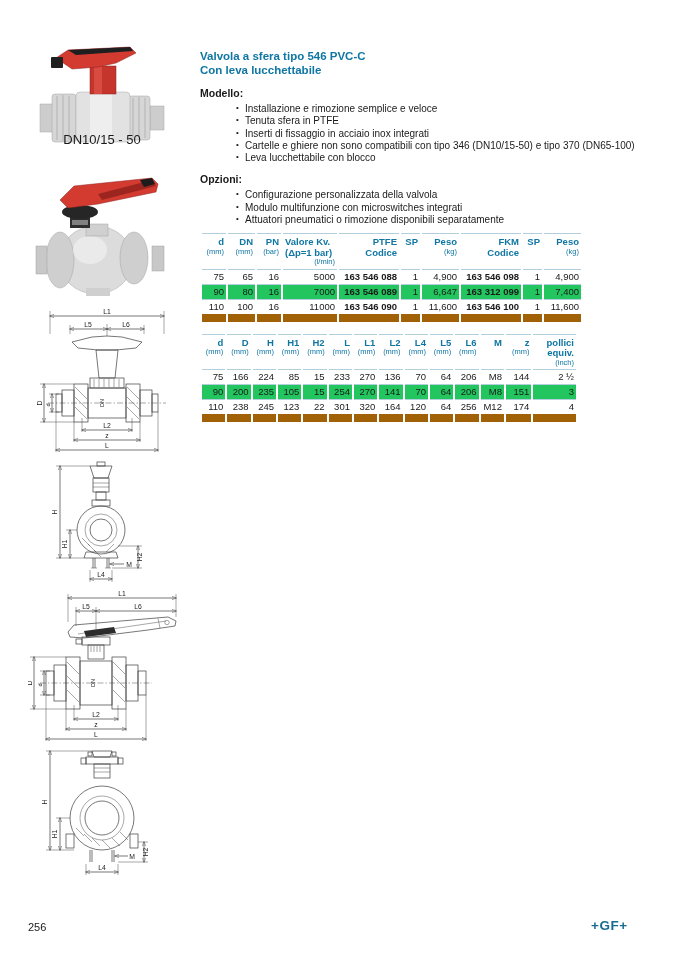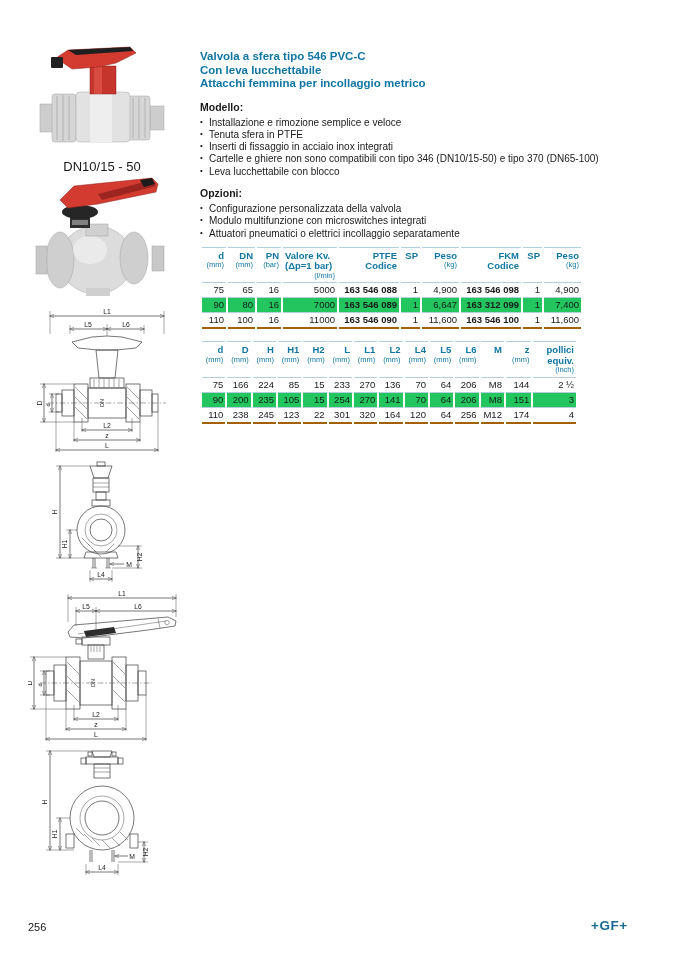--- a/index.html
+++ b/index.html
@@ -2,21 +2,21 @@
 <html><head>
 <meta charset="utf-8">
 <style>
   html,body { margin:0; padding:0; background:#ffffff; }
   body { font-family:"Liberation Sans", sans-serif; color:#1a1a1a; }
   .page { position:relative; width:677px; height:958px; background:#fff; overflow:hidden; }
 
   
   .abs { position:absolute; }
   .photo1 { left:38px; top:44px; width:128px; height:106px; }
-  .photo-caption { left:38px; top:159px; width:128px; text-align:center;
+  .photo-caption { left:38px; top:132px; width:128px; text-align:center;
                    font-size:13px; color:#1a1a1a; }
   .photo2 { left:34px; top:170px; width:132px; height:128px; }
   .drawing1 { left:32px; top:306px; width:150px; height:150px; }
   .drawing2 { left:46px; top:458px; width:112px; height:128px; }
   .drawing3 { left:28px; top:590px; width:158px; height:155px; }
   .drawing4 { left:40px; top:746px; width:127px; height:132px; }
 
   .td-svg line, .td-svg rect, .td-svg circle, .td-svg polygon, .td-svg polyline, .td-svg path
          { stroke:#3c3c3c; stroke-width:0.7; fill:none; }
   .td-svg .thin  { stroke-width:0.45; }
@@ -25,32 +25,32 @@
   .td-svg text   { font-family:"Liberation Sans", sans-serif; font-size:6.8px;
                    fill:#1a1a1a; stroke:none; text-anchor:middle; }
   .td-svg text.sm{ font-size:5.6px; }
 
   
   .content { position:absolute; left:200px; top:44px; width:465px; }
   .title { margin:6px 0 0 0; font-size:11.5px; font-weight:bold; line-height:13.5px;
            color:#0f76a3; }
   .sec-h { margin:10px 0 0 0; font-size:10.5px; font-weight:bold; line-height:12px; }
   ul.bullets { margin:3px 0 0 0; padding:0; list-style:none; }
-  ul.bullets li { font-size:10px; line-height:11.3px; white-space:nowrap; }
+  ul.bullets li { font-size:10px; line-height:11.3px; white-space:nowrap;margin-left:36px; }
   .bul { display:inline-block; width:9px; font-size:8px; vertical-align:2px; }
 
   
   table { border-collapse:separate; border-spacing:2px 0; table-layout:fixed;
           margin-top:8px; width:378px; }
   table.t2 { margin-top:12px; }
   th { color:#0f76a3; vertical-align:top; text-align:right; padding:3px 2px 2px 2px;
        border-top:1px solid #b3cedd; border-bottom:1px solid #b3cedd; }
   td { font-size:9.5px; line-height:10px; text-align:right; padding:2px 2px;
        border-bottom:1px solid #b3cedd; }
-  tr.last td { border-bottom:2px solid #a16207; }
+  tr.last td { border-bottom:8px solid #a16207; }
   tr.shade td { background:#22c55e; }
   .hl  { display:block; font-size:9.5px; line-height:10.5px; font-weight:bold; }
   .hu  { display:block; font-size:7.5px; line-height:8.5px; font-weight:normal; }
   th.kv .hl { text-align:left; }
   .code { font-weight:bold; }
 
   
   .page-number { position:absolute; left:28px; top:921px; font-size:11px; }
   .brand-logo  { position:absolute; left:591px; top:918px; font-size:13.5px;
                  font-weight:bold; color:#186b90; letter-spacing:0.5px; }
@@ -318,37 +318,36 @@
     <line class="thin" x1="46" y1="118" x2="46" y2="129"></line>
       <line class="thin" x1="78" y1="118" x2="78" y2="129"></line>
     <line x1="46" y1="126" x2="78" y2="126" marker-start="url(#a4)" marker-end="url(#a4)"></line>
     <text x="62" y="123.5">L4</text>
   </svg>
 
   <div class="content">
     <h1 class="title">
       <span style="display:block">Valvola a sfera tipo 546 PVC-C</span>
       <span style="display:block">Con leva lucchettabile</span>
-      <span style="display:block">Attacchi femmina per incollaggio metrico</span>
     </h1>
 
     <div class="sec-h">Modello:</div>
     <ul class="bullets">
       <li><span class="bul">•</span><span>Installazione e rimozione semplice e veloce</span></li>
       <li><span class="bul">•</span><span>Tenuta sfera in PTFE</span></li>
       <li><span class="bul">•</span><span>Inserti di fissaggio in acciaio inox integrati</span></li>
       <li><span class="bul">•</span><span>Cartelle e ghiere non sono compatibili con tipo 346 (DN10/15-50) e tipo 370 (DN65-100)</span></li>
       <li><span class="bul">•</span><span>Leva lucchettabile con blocco</span></li>
     </ul>
 
     <div class="sec-h">Opzioni:</div>
     <ul class="bullets">
       <li><span class="bul">•</span><span>Configurazione personalizzata della valvola</span></li>
       <li><span class="bul">•</span><span>Modulo multifunzione con microswitches integrati</span></li>
-      <li><span class="bul">•</span><span>Attuatori pneumatici o elettrici incollaggio separatamente</span></li>
+      <li><span class="bul">•</span><span>Attuatori pneumatici o rimozione disponibili separatamente</span></li>
     </ul>
 
     <table class="t1">
       <colgroup>
         <col style="width:24px">
           <col style="width:27px">
           <col style="width:24px">
           <col style="width:54px">
         <col style="width:60px">
           <col style="width:19px">

